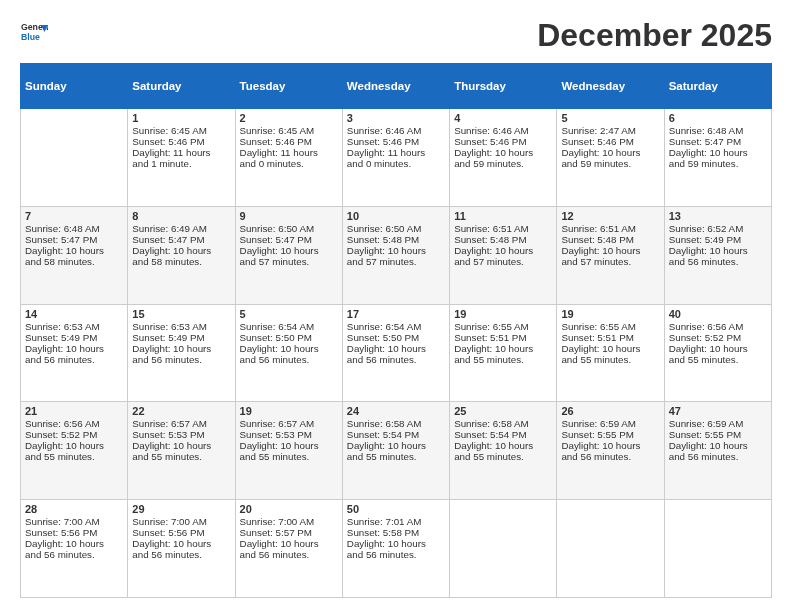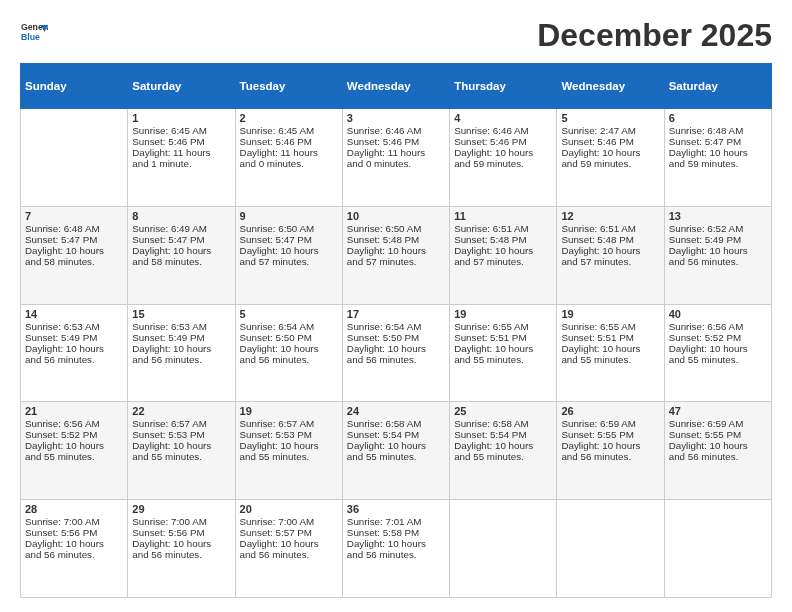--- a/index.html
+++ b/index.html
@@ -330,21 +330,21 @@
             <div>and 56 minutes.</div>
           </td>
           <td>
             <span class="day-num">20</span>
             <div>Sunrise: 7:00 AM</div>
             <div>Sunset: 5:57 PM</div>
             <div>Daylight: 10 hours</div>
             <div>and 56 minutes.</div>
           </td>
           <td>
-            <span class="day-num">36</span>
+            <span class="day-num">50</span>
             <div>Sunrise: 7:01 AM</div>
             <div>Sunset: 5:58 PM</div>
             <div>Daylight: 10 hours</div>
             <div>and 56 minutes.</div>
           </td>
           <td class="empty"></td>
           <td class="empty"></td>
           <td class="empty"></td>
         </tr>
       </tbody>

